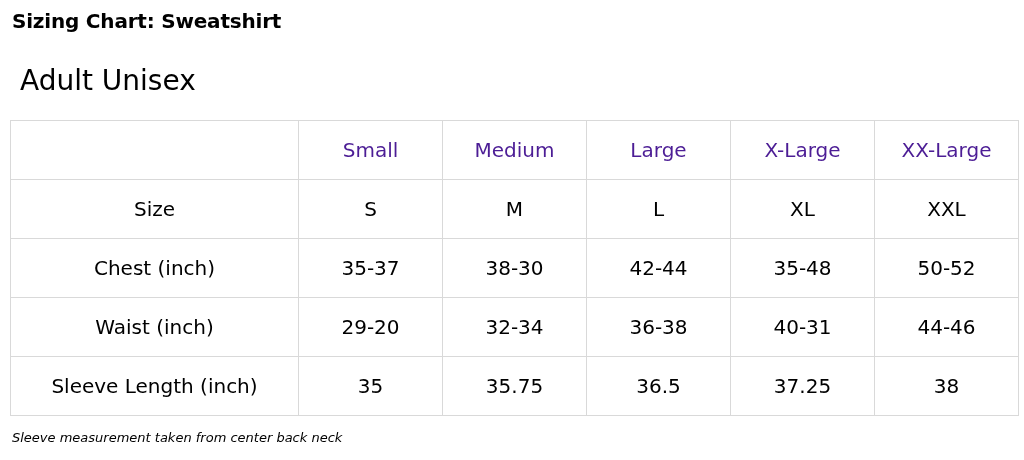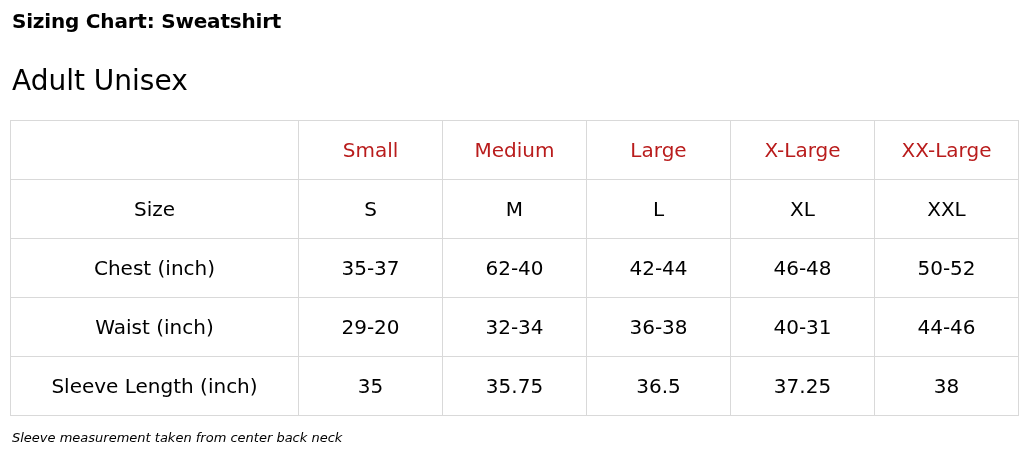--- a/index.html
+++ b/index.html
@@ -24,21 +24,21 @@
   .chart-title {
     font-size: 20px;
     font-weight: bold;
     letter-spacing: -0.2px;
     margin: 4px 0 0 4px;
     line-height: 34px;
   }
   .subtitle {
     font-size: 28px;
     font-weight: normal;
-    margin: 26px 0 0 4px;
+    margin: 26px 0 0 12px;
     line-height: 34px;
   }
   table.size-table {
     border-collapse: collapse;
     width: 1008px;
     margin: 22px 0 0 2px;
     table-layout: fixed;
   }
   table.size-table td, table.size-table th {
     border: 1px solid #d9d9d9;
@@ -53,21 +53,21 @@
   table.size-table col.size-col { width: 144px; }
   td.row-label, th.row-label {
     text-align: left;
     padding-left: 18px;
     font-weight: bold;
     font-size: 20px;
   }
   th.col-head {
     font-weight: normal;
     font-size: 21px;
-    color: #b91c1c;
+    color: #4c1d95;
   }
   .corner-cell {
     border: 1px solid #d9d9d9;
   }
   .footnote {
     font-size: 13px;
     font-style: italic;
     margin: 14px 0 0 4px;
   }
 </style>
@@ -104,23 +104,23 @@
         <td class="row-label">Size</td>
         <td>S</td>
         <td>M</td>
         <td>L</td>
         <td>XL</td>
         <td>XXL</td>
       </tr>
       <tr>
         <td class="row-label">Chest (inch)</td>
         <td>35-37</td>
-        <td>62-40</td>
+        <td>38-30</td>
         <td>42-44</td>
-        <td>46-48</td>
+        <td>35-48</td>
         <td>50-52</td>
       </tr>
       <tr>
         <td class="row-label">Waist (inch)</td>
         <td>29-20</td>
         <td>32-34</td>
         <td>36-38</td>
         <td>40-31</td>
         <td>44-46</td>
       </tr>

